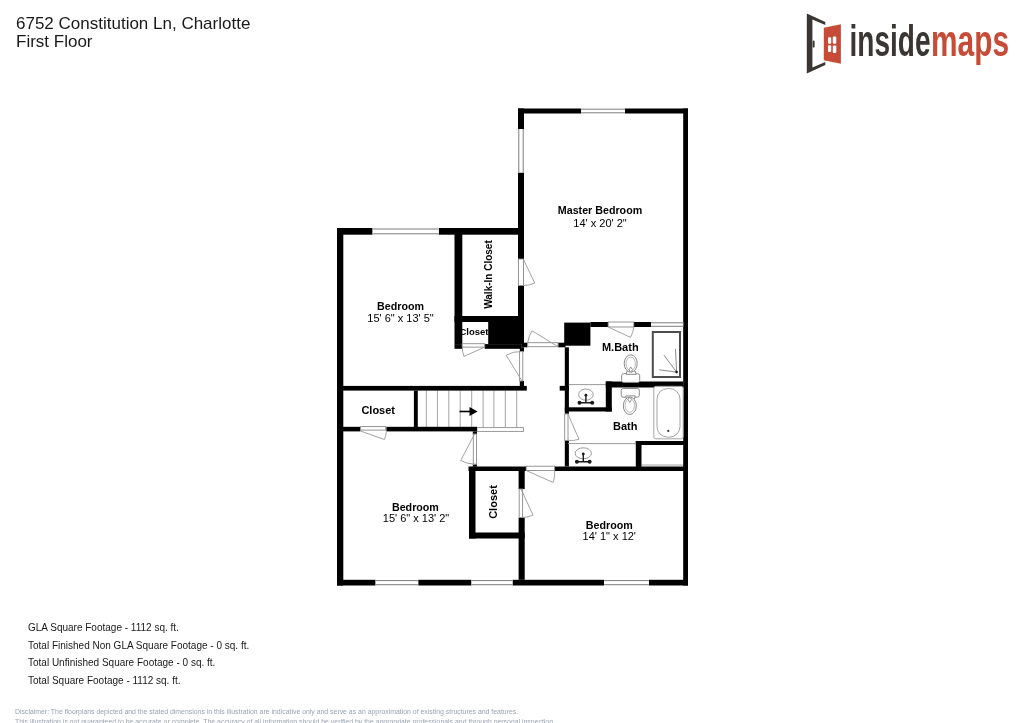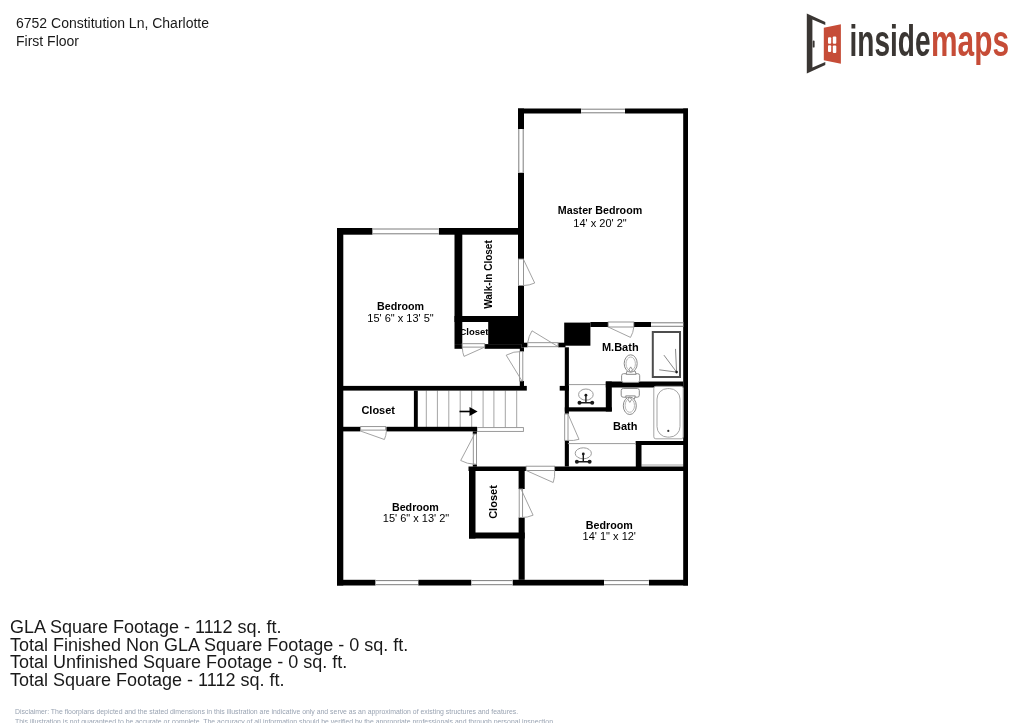--- a/index.html
+++ b/index.html
@@ -1,18 +1,18 @@
 <!DOCTYPE html>
 <html><head>
 <meta charset="utf-8">
 <style>
 html,body{margin:0;padding:0;background:#fff;width:1024px;height:723px;overflow:hidden;position:relative}
 body{font-family:"Liberation Sans",sans-serif;-webkit-font-smoothing:antialiased}
-.hdr{position:absolute;left:16px;top:15px;font-size:14px;line-height:17.6px;color:#191919}
-.gla{position:absolute;left:10px;top:619px;font-size:18px;line-height:17.5px;color:#191919}
+.hdr{position:absolute;left:16px;top:15px;font-size:17px;line-height:17.6px;color:#191919}
+.gla{position:absolute;left:28px;top:619px;font-size:10px;line-height:17.5px;color:#191919}
 .disc{position:absolute;left:15px;top:707px;font-size:6.9px;line-height:9.6px;color:#99a3b2}
 .abs{position:absolute}
 svg text{font-family:"Liberation Sans",sans-serif}
 </style>
 </head>
 <body>
 
 <div class="hdr">6752 Constitution Ln, Charlotte<br>First Floor</div>
 
 <svg class="abs" style="left:800px;top:5px" width="216" height="75" viewBox="0 0 216 75">

